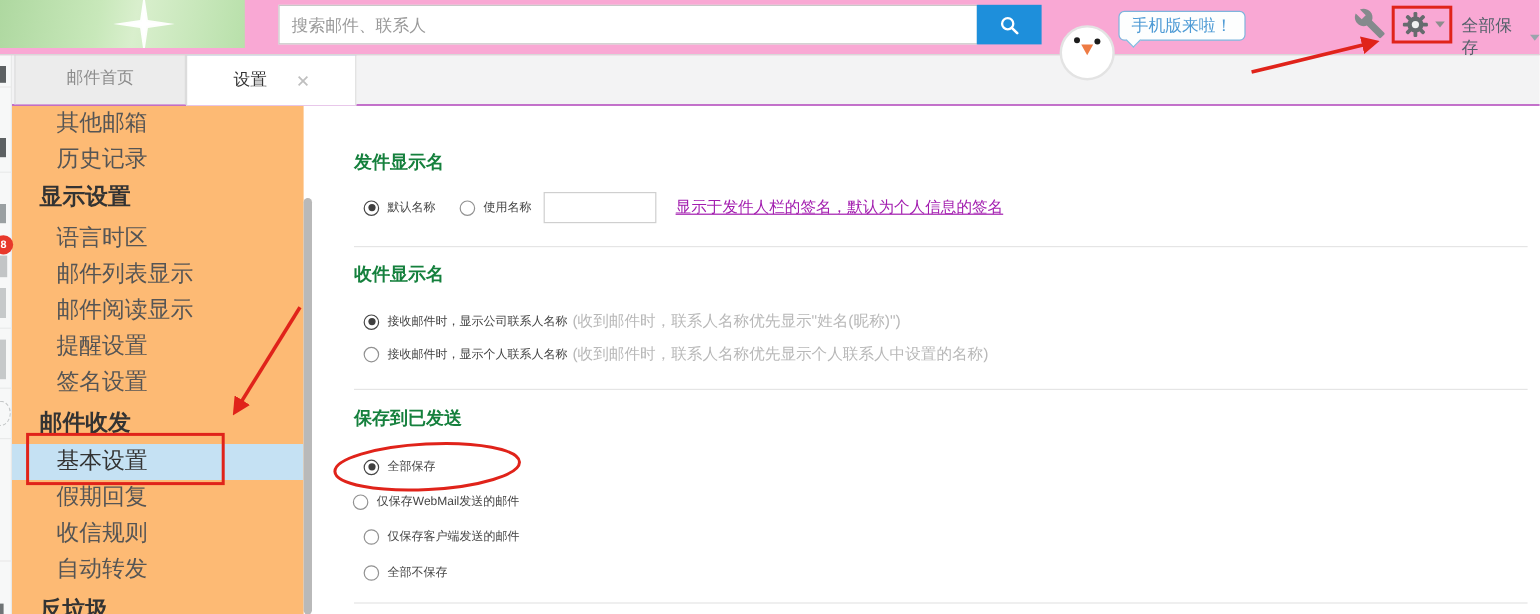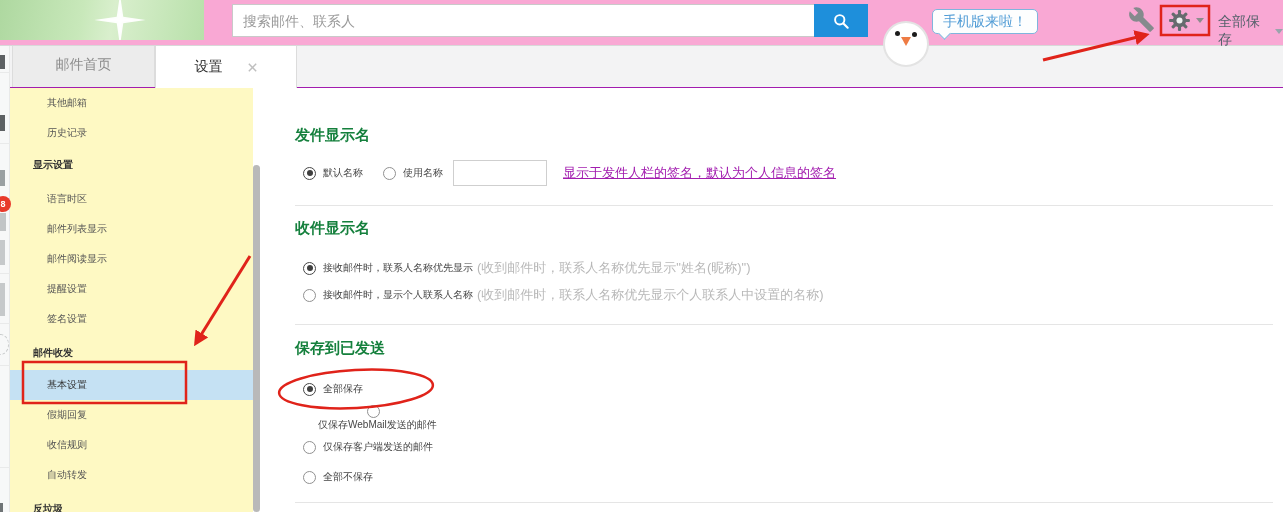--- a/index.html
+++ b/index.html
@@ -56,21 +56,21 @@
   .frag { position:absolute; left:0; }
   .sep { position:absolute; left:0; width:10px; height:1px; background:#e9eaea; }
   .badge { position:absolute; left:-5px; width:16px; height:16px; border-radius:8px;
     background:#e8392b; color:#fff; font-size:9px; font-weight:bold;
     display:flex; align-items:center; justify-content:center; z-index:2; }
   .dashed-circle { position:absolute; left:-8px; width:17px; height:21px;
     border:1px dashed #c4c7c8; border-radius:50%; }
 
   
   .sidebar { position:absolute; left:10px; top:88px; width:243px; height:424px;
-    background:#fef9c3; font-size:10px; overflow:hidden; }
+    background:#fdba74; font-size:19px; overflow:hidden; }
   .sb-item { height:30px; line-height:30px; padding-left:37px; color:#555; cursor:pointer; }
   .sb-header { height:30px; line-height:30px; padding-left:23px; color:#333; font-weight:bold; }
   .mt2 { margin-top:2px; } .mt4 { margin-top:4px; }
   .sb-item.active { background:#c5e1f3; color:#333; }
   .scrollbar { position:absolute; left:253px; top:165px; width:7px; height:347px;
     background:#b9b9b9; border-radius:4px; z-index:3; }
 
   
   .main { position:absolute; left:262px; top:88px; width:1021px; height:424px; background:#fff; }
   .sec-title { position:absolute; left:33px; font-size:15px; font-weight:bold; color:#15803d; }
@@ -194,36 +194,36 @@
     <span class="radio"></span>
     <span class="rlabel">使用名称</span>
     <input class="name-input" type="text" value="" style="">
     <span class="hint">显示于发件人栏的签名，默认为个人信息的签名</span>
   </div>
   <div class="divider" style="top:117px;"></div>
 
   <div class="sec-title" style="top:131px;">收件显示名</div>
   <div class="row" style="left:41px; top:167px;">
     <span class="radio checked"></span>
-    <span class="rlabel">接收邮件时，联系人名称优先显示</span>
+    <span class="rlabel">接收邮件时，显示公司联系人名称</span>
     <span class="rnote">(收到邮件时，联系人名称优先显示"姓名(昵称)")</span>
   </div>
   <div class="row" style="left:41px; top:194px;">
     <span class="radio"></span>
     <span class="rlabel">接收邮件时，显示个人联系人名称</span>
     <span class="rnote">(收到邮件时，联系人名称优先显示个人联系人中设置的名称)</span>
   </div>
   <div class="divider" style="top:236px;"></div>
 
   <div class="sec-title" style="top:251px;">保存到已发送</div>
   <div class="row" style="left:41px; top:288px;">
     <span class="radio checked"></span>
     <span class="rlabel">全部保存</span>
   </div>
-  <div class="row" style="left:49px; top:317px;flex-direction:column;">
+  <div class="row" style="left:32px; top:317px;">
     <span class="radio"></span>
     <span class="rlabel">仅保存WebMail发送的邮件</span>
   </div>
   <div class="row" style="left:41px; top:346px;">
     <span class="radio"></span>
     <span class="rlabel">仅保存客户端发送的邮件</span>
   </div>
   <div class="row" style="left:41px; top:376px;">
     <span class="radio"></span>
     <span class="rlabel">全部不保存</span>

